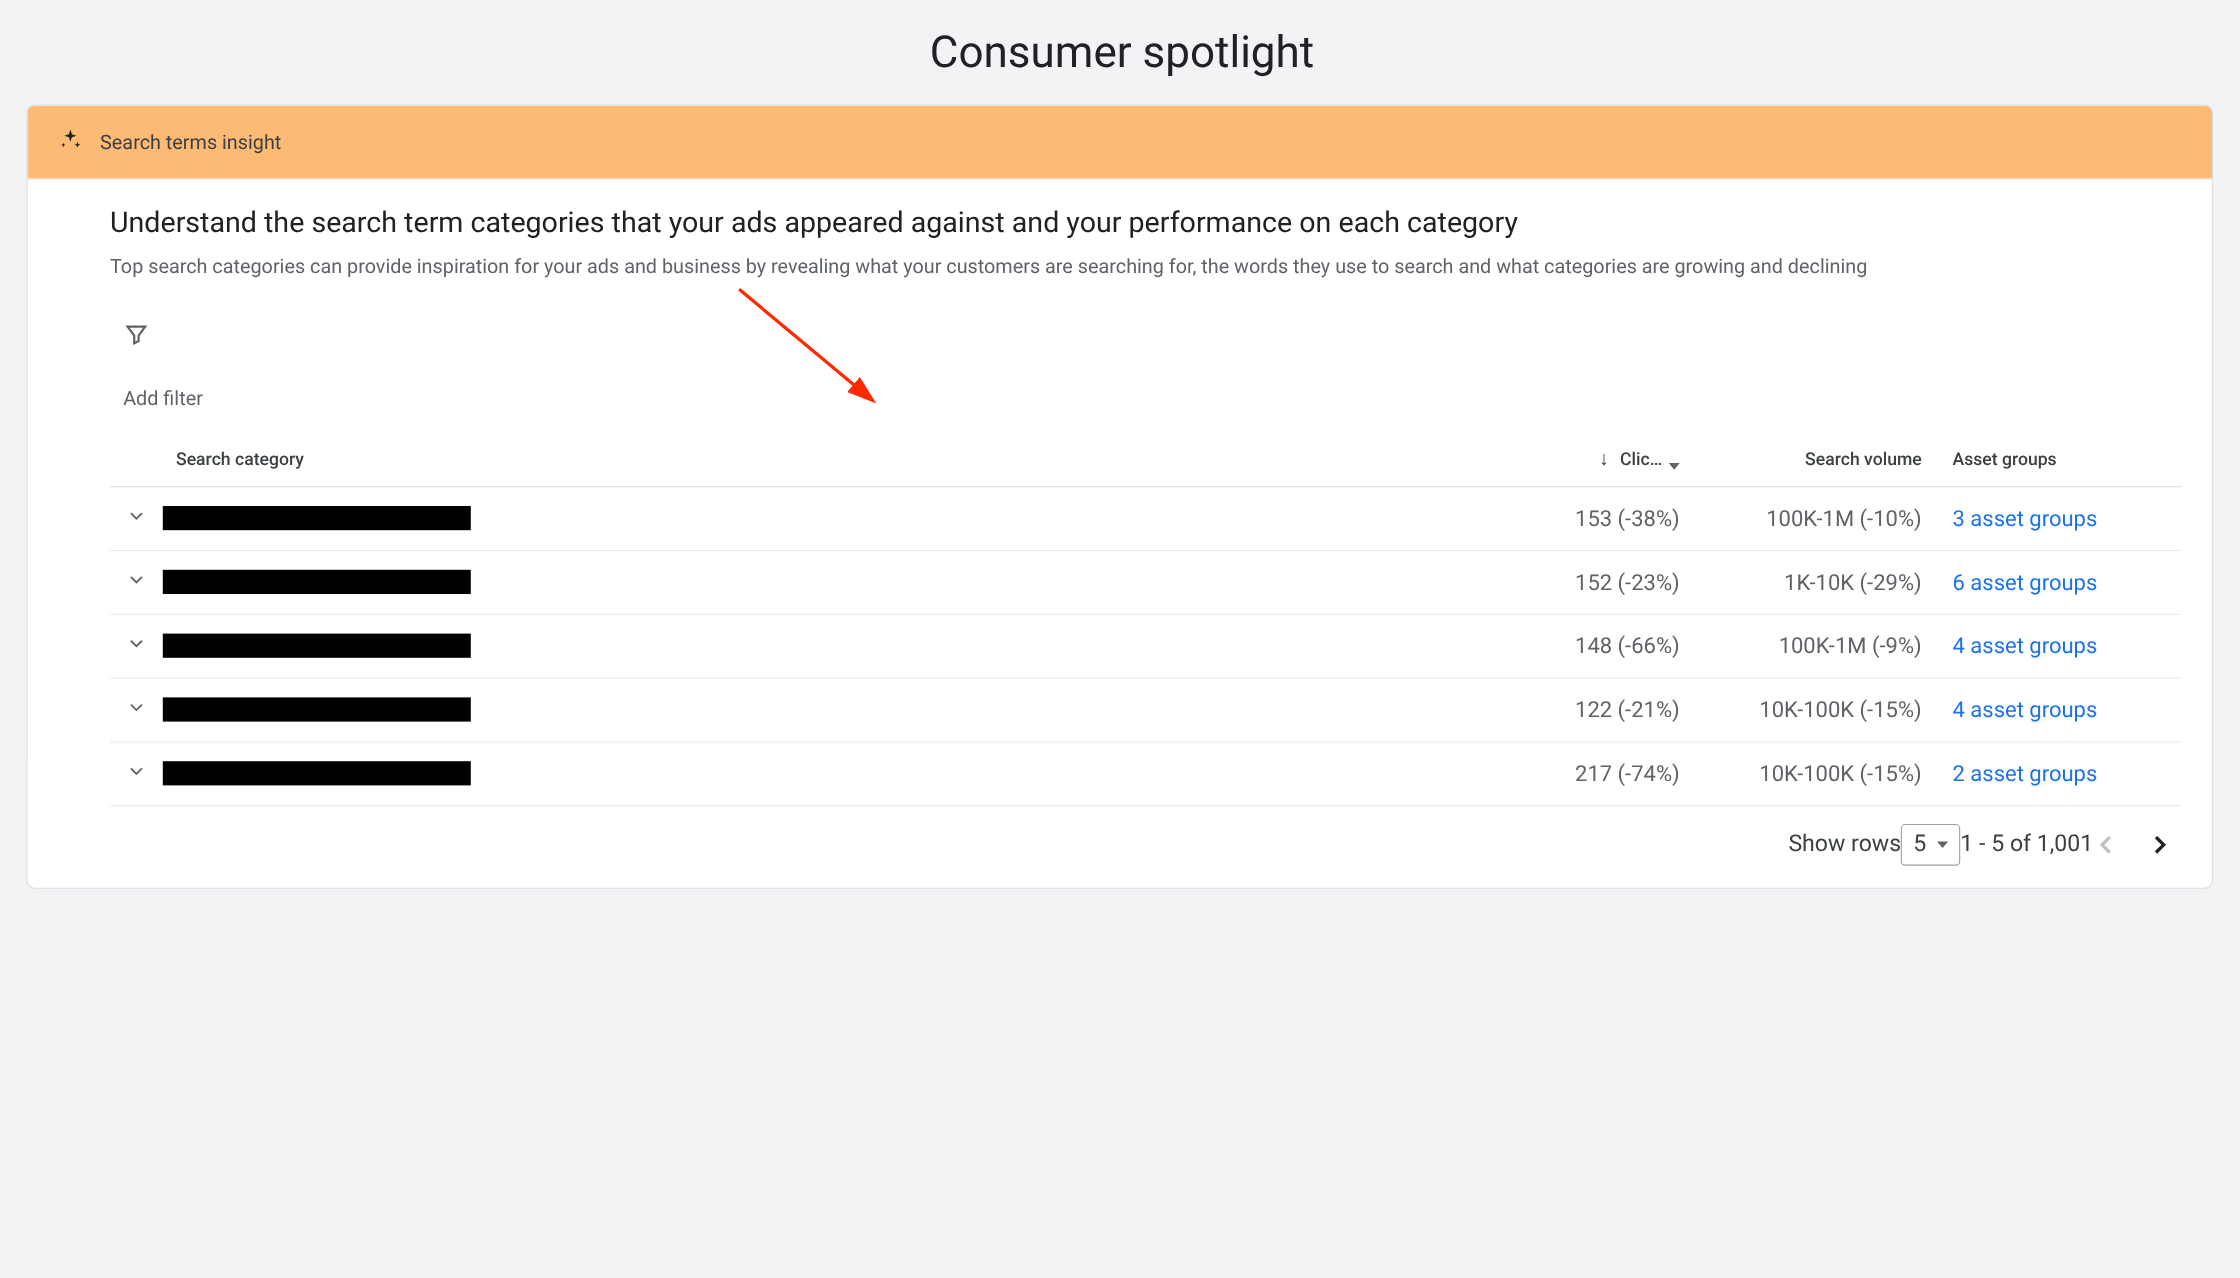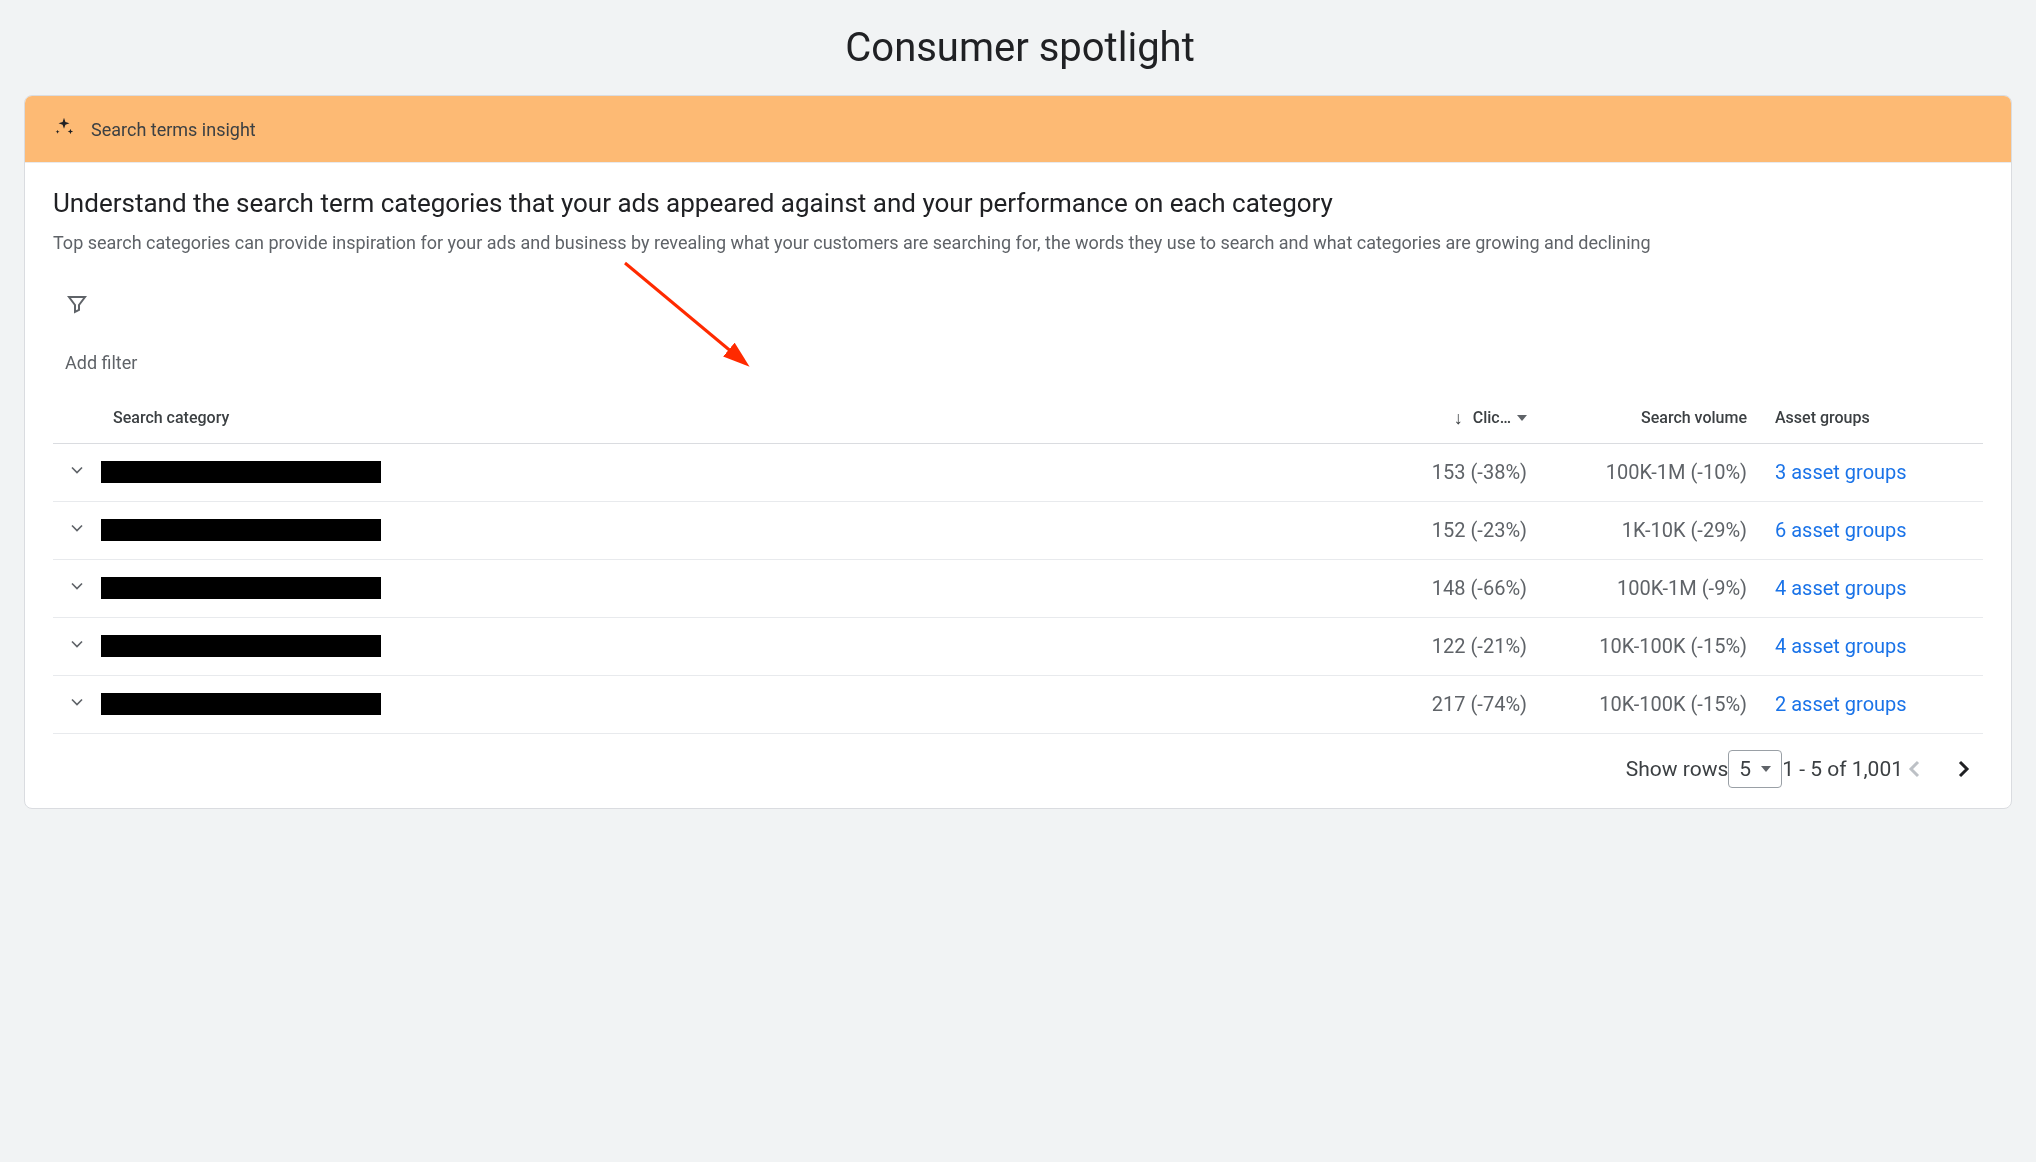--- a/index.html
+++ b/index.html
@@ -29,21 +29,21 @@
     gap: 16px;
     padding: 20px 28px;
     background: #fdba74;
     border-bottom: 1px solid #e8eaed;
   }
   .sparkle-icon { width: 22px; height: 22px; }
   .card-header-label {
     font-size: 18px;
     color: #3c4043;
   }
-  .card-body { padding: 24px 28px 16px; position: relative; }
+  .card-body { padding: 24px 28px 16px; position: relative; margin-left: 47px; }
   .headline {
     font-size: 26px;
     font-weight: 400;
     color: #202124;
     margin-bottom: 8px;
     line-height: 1.3;
   }
   .subhead {
     font-size: 18px;
     color: #5f6368;
@@ -80,21 +80,21 @@
   .thead .col-category { padding-left: 12px; }
   .col-clicks-header {
     display: flex;
     align-items: center;
     gap: 10px;
     justify-content: flex-end;
     padding-right: 16px;
     cursor: pointer;
   }
   .sort-arrow { font-size: 18px; color: #3c4043; }
-  .clicks-label { display: flex; align-items: center; gap: 6px; }
+  .clicks-label { display: flex; align-items: flex-end; gap: 6px; }
   .dropdown-caret {
     width: 0; height: 0;
     border-left: 5px solid transparent;
     border-right: 5px solid transparent;
     border-top: 6px solid #5f6368;
   }
   .col-volume-header { text-align: right; padding-right: 16px; }
   .col-assets-header { text-align: left; padding-left: 12px; }
   .trow { padding: 16px 0; font-size: 20px; }
   .expand-cell { display: flex; justify-content: center; }

